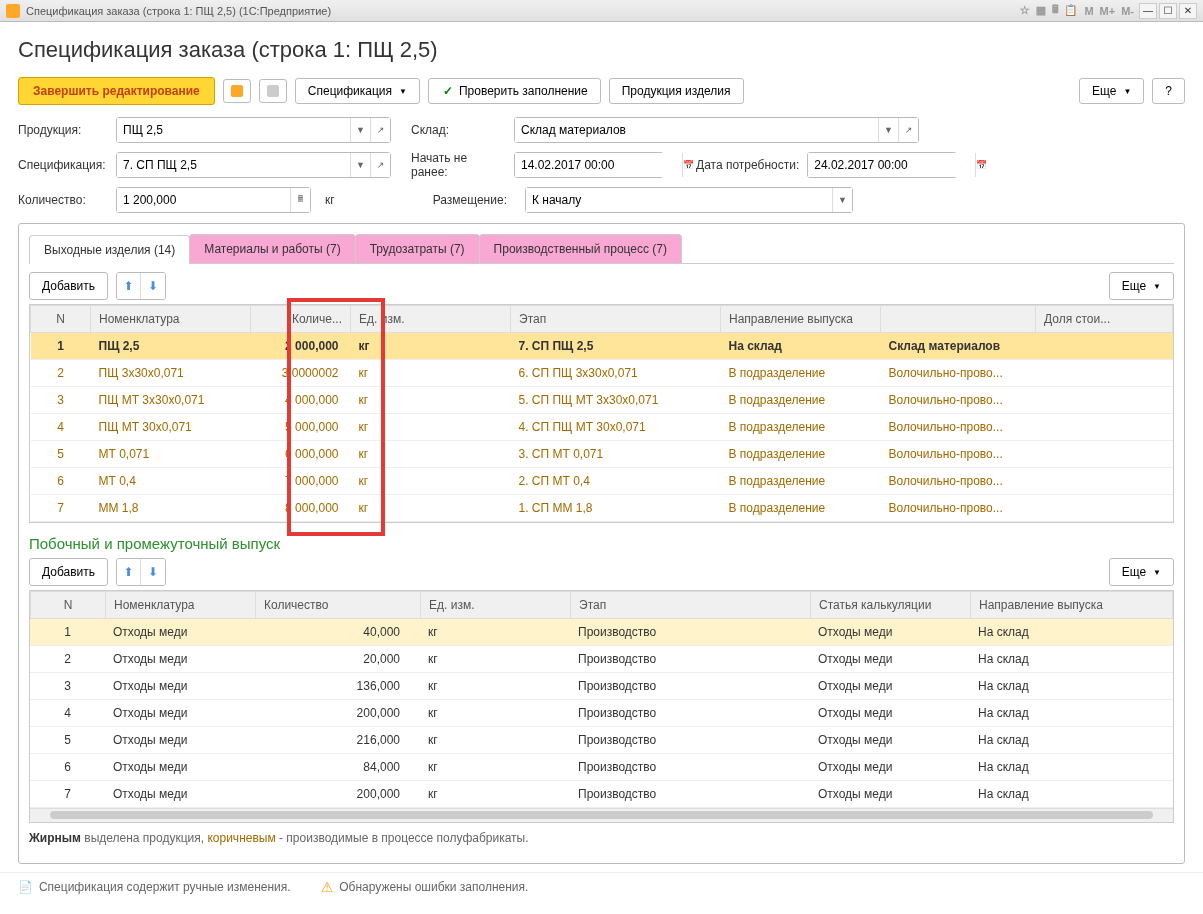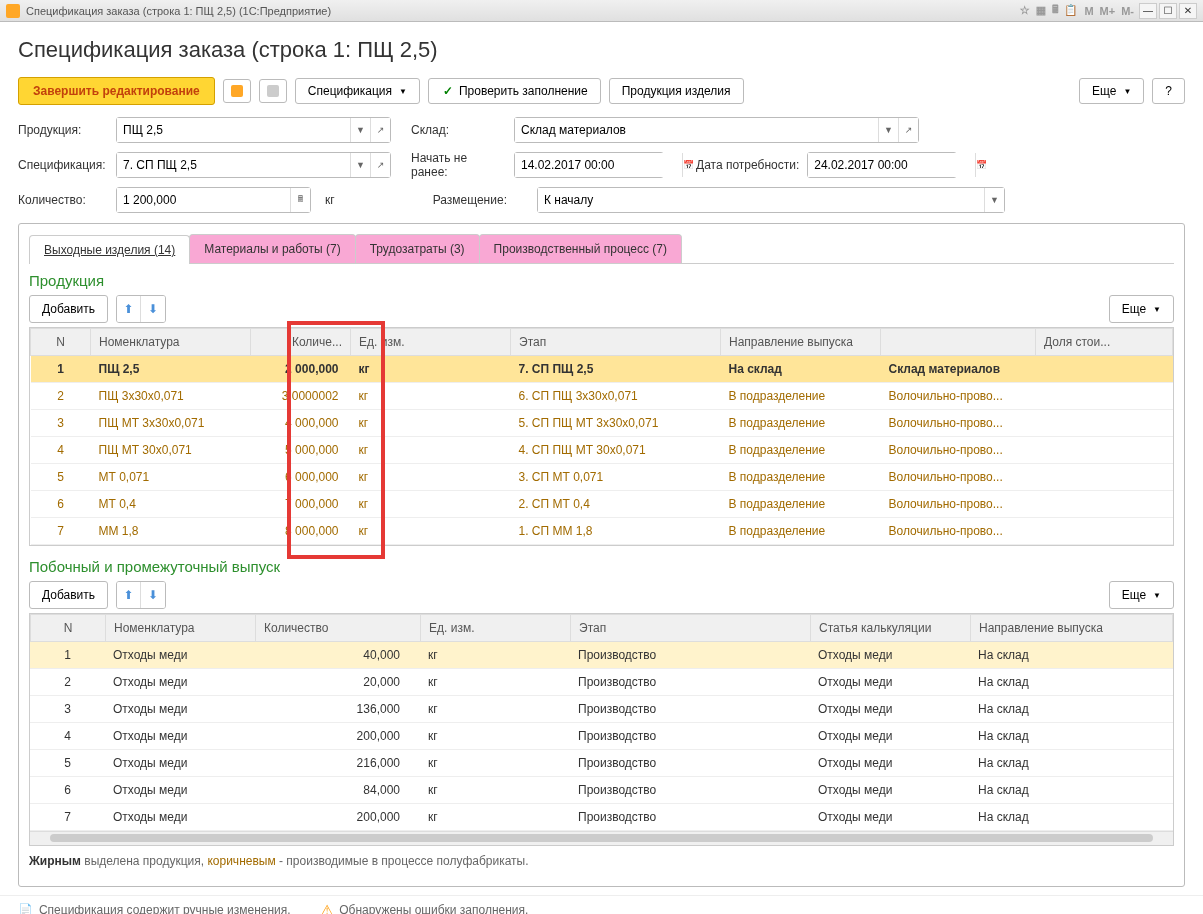--- a/index.html
+++ b/index.html
@@ -26,21 +26,21 @@
 
 .form-row { display: flex; align-items: center; margin-bottom: 8px; gap: 8px; }
 .form-label { font-size: 12px; color: #333; }
 .input-group { display: flex; border: 1px solid #bbb; border-radius: 3px; height: 26px; background: #fff; }
 .input-text { border: none; padding: 0 6px; flex: 1; font-size: 12px; outline: none; }
 .input-btn { border: none; border-left: 1px solid #ddd; background: #fff; width: 20px; cursor: pointer; font-size: 9px; color: #666; }
 
 .tabs-container { border: 1px solid #bbb; border-radius: 3px; padding: 10px; }
 .tabs-header { display: flex; border-bottom: 1px solid #ccc; margin-bottom: 8px; }
 .tab { padding: 7px 14px; border: 1px solid #ccc; border-bottom: none; background: #f9a8d4; cursor: pointer; margin-right: -1px; font-size: 12px; border-radius: 4px 4px 0 0; }
-.tab.active { background: #fff; position: relative; top: 1px; text-decoration: underline; }
+.tab.active { background: #fff; position: relative; top: 1px; }
 
 .section-title { color: #2d8f2d; font-size: 15px; margin: 6px 0; }
 .sub-toolbar { display: flex; gap: 8px; margin-bottom: 4px; }
 .arrow-btn { width: 24px; height: 26px; border: 1px solid #bbb; border-radius: 3px; background: #fff; cursor: pointer; color: #4a90d9; font-size: 12px; }
 .arrow-group { display: flex; border: 1px solid #bbb; border-radius: 3px; overflow: hidden; }
 .arrow-group .arrow-btn { border: none; border-right: 1px solid #ddd; border-radius: 0; }
 .arrow-group .arrow-btn:last-child { border-right: none; }
 
 table { width: 100%; border-collapse: collapse; }
 .tbl-wrap { border: 1px solid #ccc; }
@@ -147,35 +147,34 @@
   </div>
 
   <div class="form-row">
     <div class="form-label" style="width:90px">Количество:</div>
     <div class="input-group" style="width:195px">
       <input class="input-text" style="text-align: left;" value="1 200,000">
       <button class="input-btn">🖩</button>
     </div>
     <div class="form-label" style="margin-left:6px">кг</div>
     <div class="form-label" style="margin-left:90px">Размещение:</div>
-    <div class="input-group" style="width:468px;margin-left:22px">
+    <div class="input-group" style="width:328px;margin-left:10px">
       <input class="input-text" value="К началу" style="">
       <button class="input-btn">▼</button>
     </div>
   </div>
 
   <div class="tabs-container" style="margin-top:10px">
     <div class="tabs-header">
       <div class="tab active">Выходные изделия (14)</div>
       <div class="tab">Материалы и работы (7)</div>
-      <div class="tab">Трудозатраты (3)</div>
+      <div class="tab">Трудозатраты (7)</div>
       <div class="tab">Производственный процесс (7)</div>
     </div>
 
-    <div class="section-title">Продукция</div>
     <div class="sub-toolbar">
       <button class="btn">Добавить</button>
       <div class="arrow-group">
         <button class="arrow-btn">⬆</button>
         <button class="arrow-btn">⬇</button>
       </div>
       <div class="spacer"></div>
       <button class="btn">
           <span>Еще</span>
           <span class="dropdown-arrow">▼</span>

